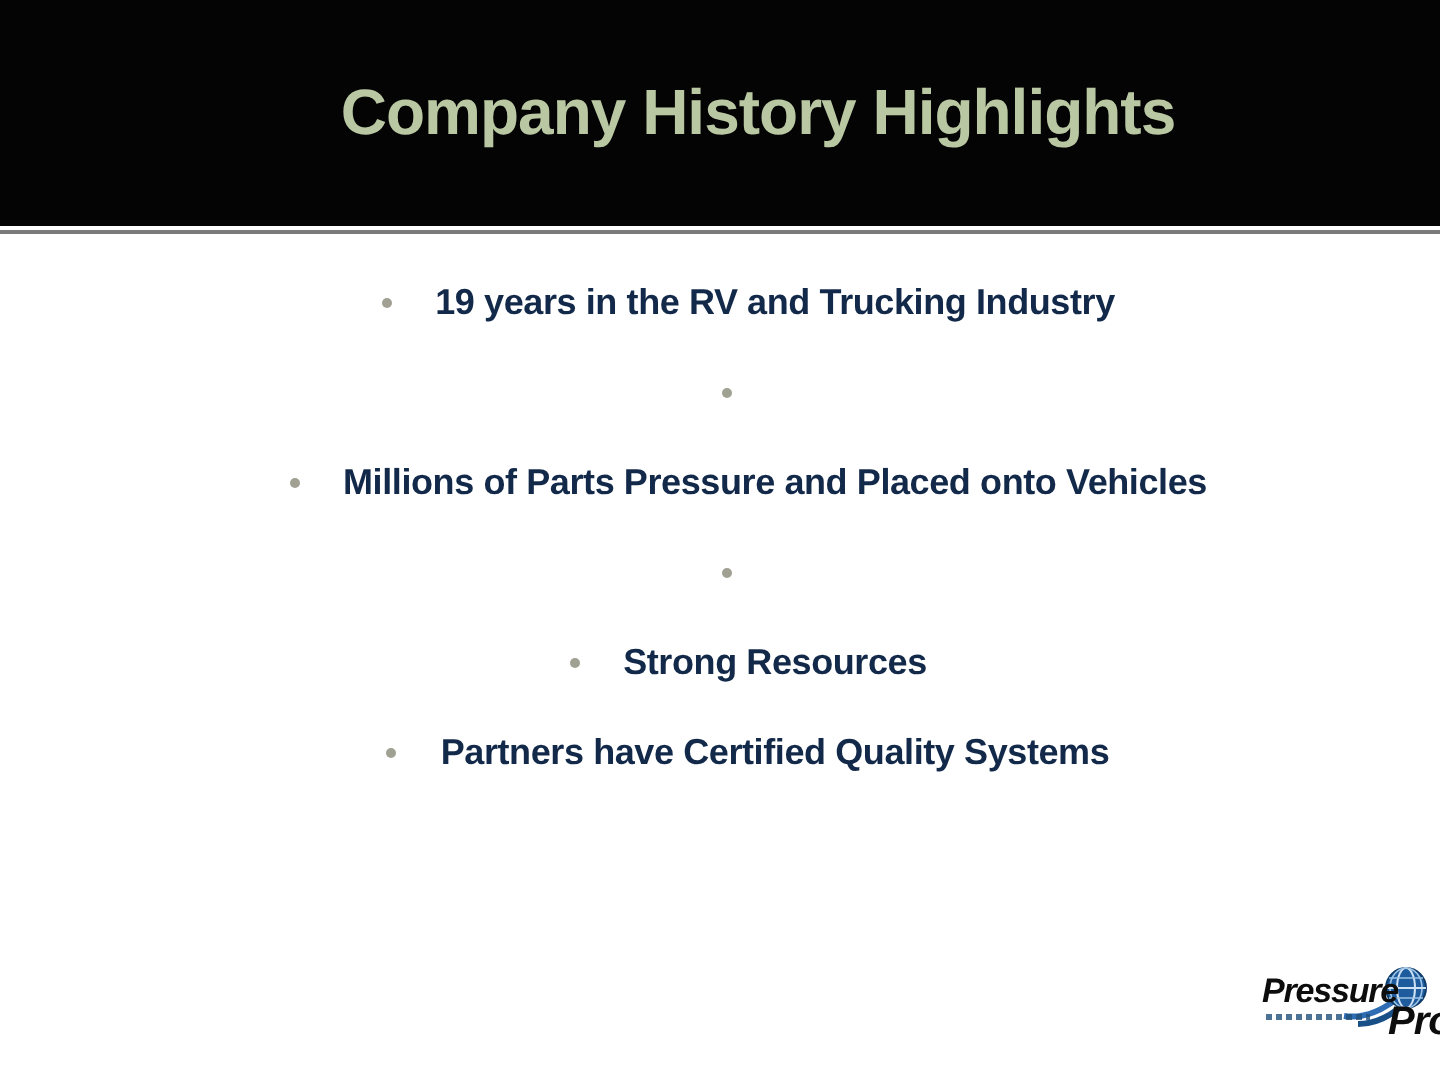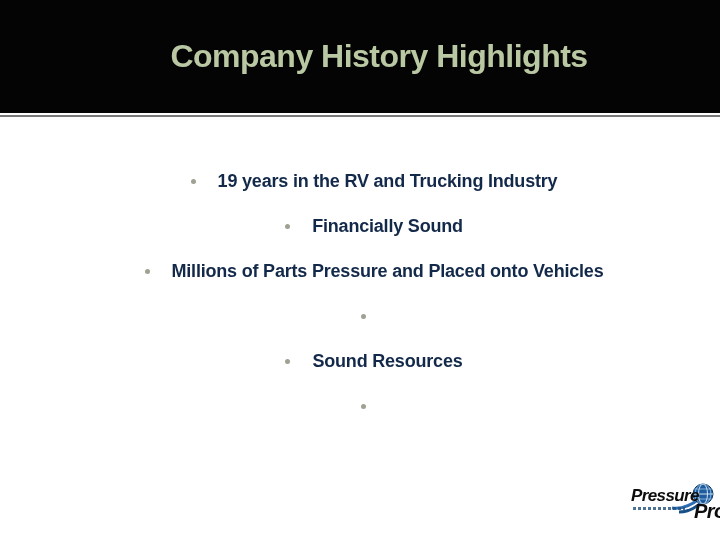--- a/index.html
+++ b/index.html
@@ -15,21 +15,21 @@
     display:flex;align-items:center;justify-content:center;padding-left:38px;
   }
   .slide-title{
     color:#b9c8a2;font-size:32px;font-weight:600;letter-spacing:-0.5px;
     font-family:"Liberation Sans", sans-serif;
   }
   .rule-gap{height:2px;background:#ffffff;}
   .rule{height:2px;background:#7a7a7a;}
 
   
-  .content{padding-top:42px;}
+  .content{padding-top:12px;}
   .bullet-row{
     height:45px;display:flex;align-items:center;justify-content:center;
     transform:translateX(14px);
   }
   .bullet-dot{
     width:5px;height:5px;border-radius:50%;background:#a0a192;
     margin-right:22px;flex:0 0 auto;
   }
   .bullet-text{
     color:#13294a;font-size:18px;font-weight:700;letter-spacing:-0.2px;
@@ -66,35 +66,35 @@
   <div class="rule-gap"></div>
   <div class="rule"></div>
 
   <div class="content">
     <div class="bullet-row">
       <span class="bullet-dot"></span>
       <span class="bullet-text">19 years in the RV and Trucking Industry</span>
     </div>
     <div class="bullet-row">
       <span class="bullet-dot"></span>
-      <span class="bullet-text">Financially Sound</span>
     </div>
     <div class="bullet-row">
       <span class="bullet-dot"></span>
       <span class="bullet-text">Millions of Parts Pressure and Placed onto Vehicles</span>
     </div>
     <div class="bullet-row">
       <span class="bullet-dot"></span>
     </div>
     <div class="bullet-row">
       <span class="bullet-dot"></span>
-      <span class="bullet-text">Sound Resources</span>
+      <span class="bullet-text">Strong Resources</span>
     </div>
     <div class="bullet-row">
       <span class="bullet-dot"></span>
+      <span class="bullet-text">Partners have Certified Quality Systems</span>
     </div>
   </div>
 
   <div class="logo">
     <span class="logo-globe">
       <svg width="48" height="34" viewBox="0 0 48 34" aria-hidden="true">
         <path d="M30 16 Q16 27 3 25" stroke="#2e6db4" stroke-width="3" fill="none"></path>
         <path d="M33 19 Q22 29 10 29" stroke="#174f86" stroke-width="3" fill="none"></path>
         <circle cx="34" cy="11" r="10" fill="#1f5c9e"></circle>
         <circle cx="34" cy="11" r="10" fill="none" stroke="#0d3a66" stroke-width="1"></circle>

